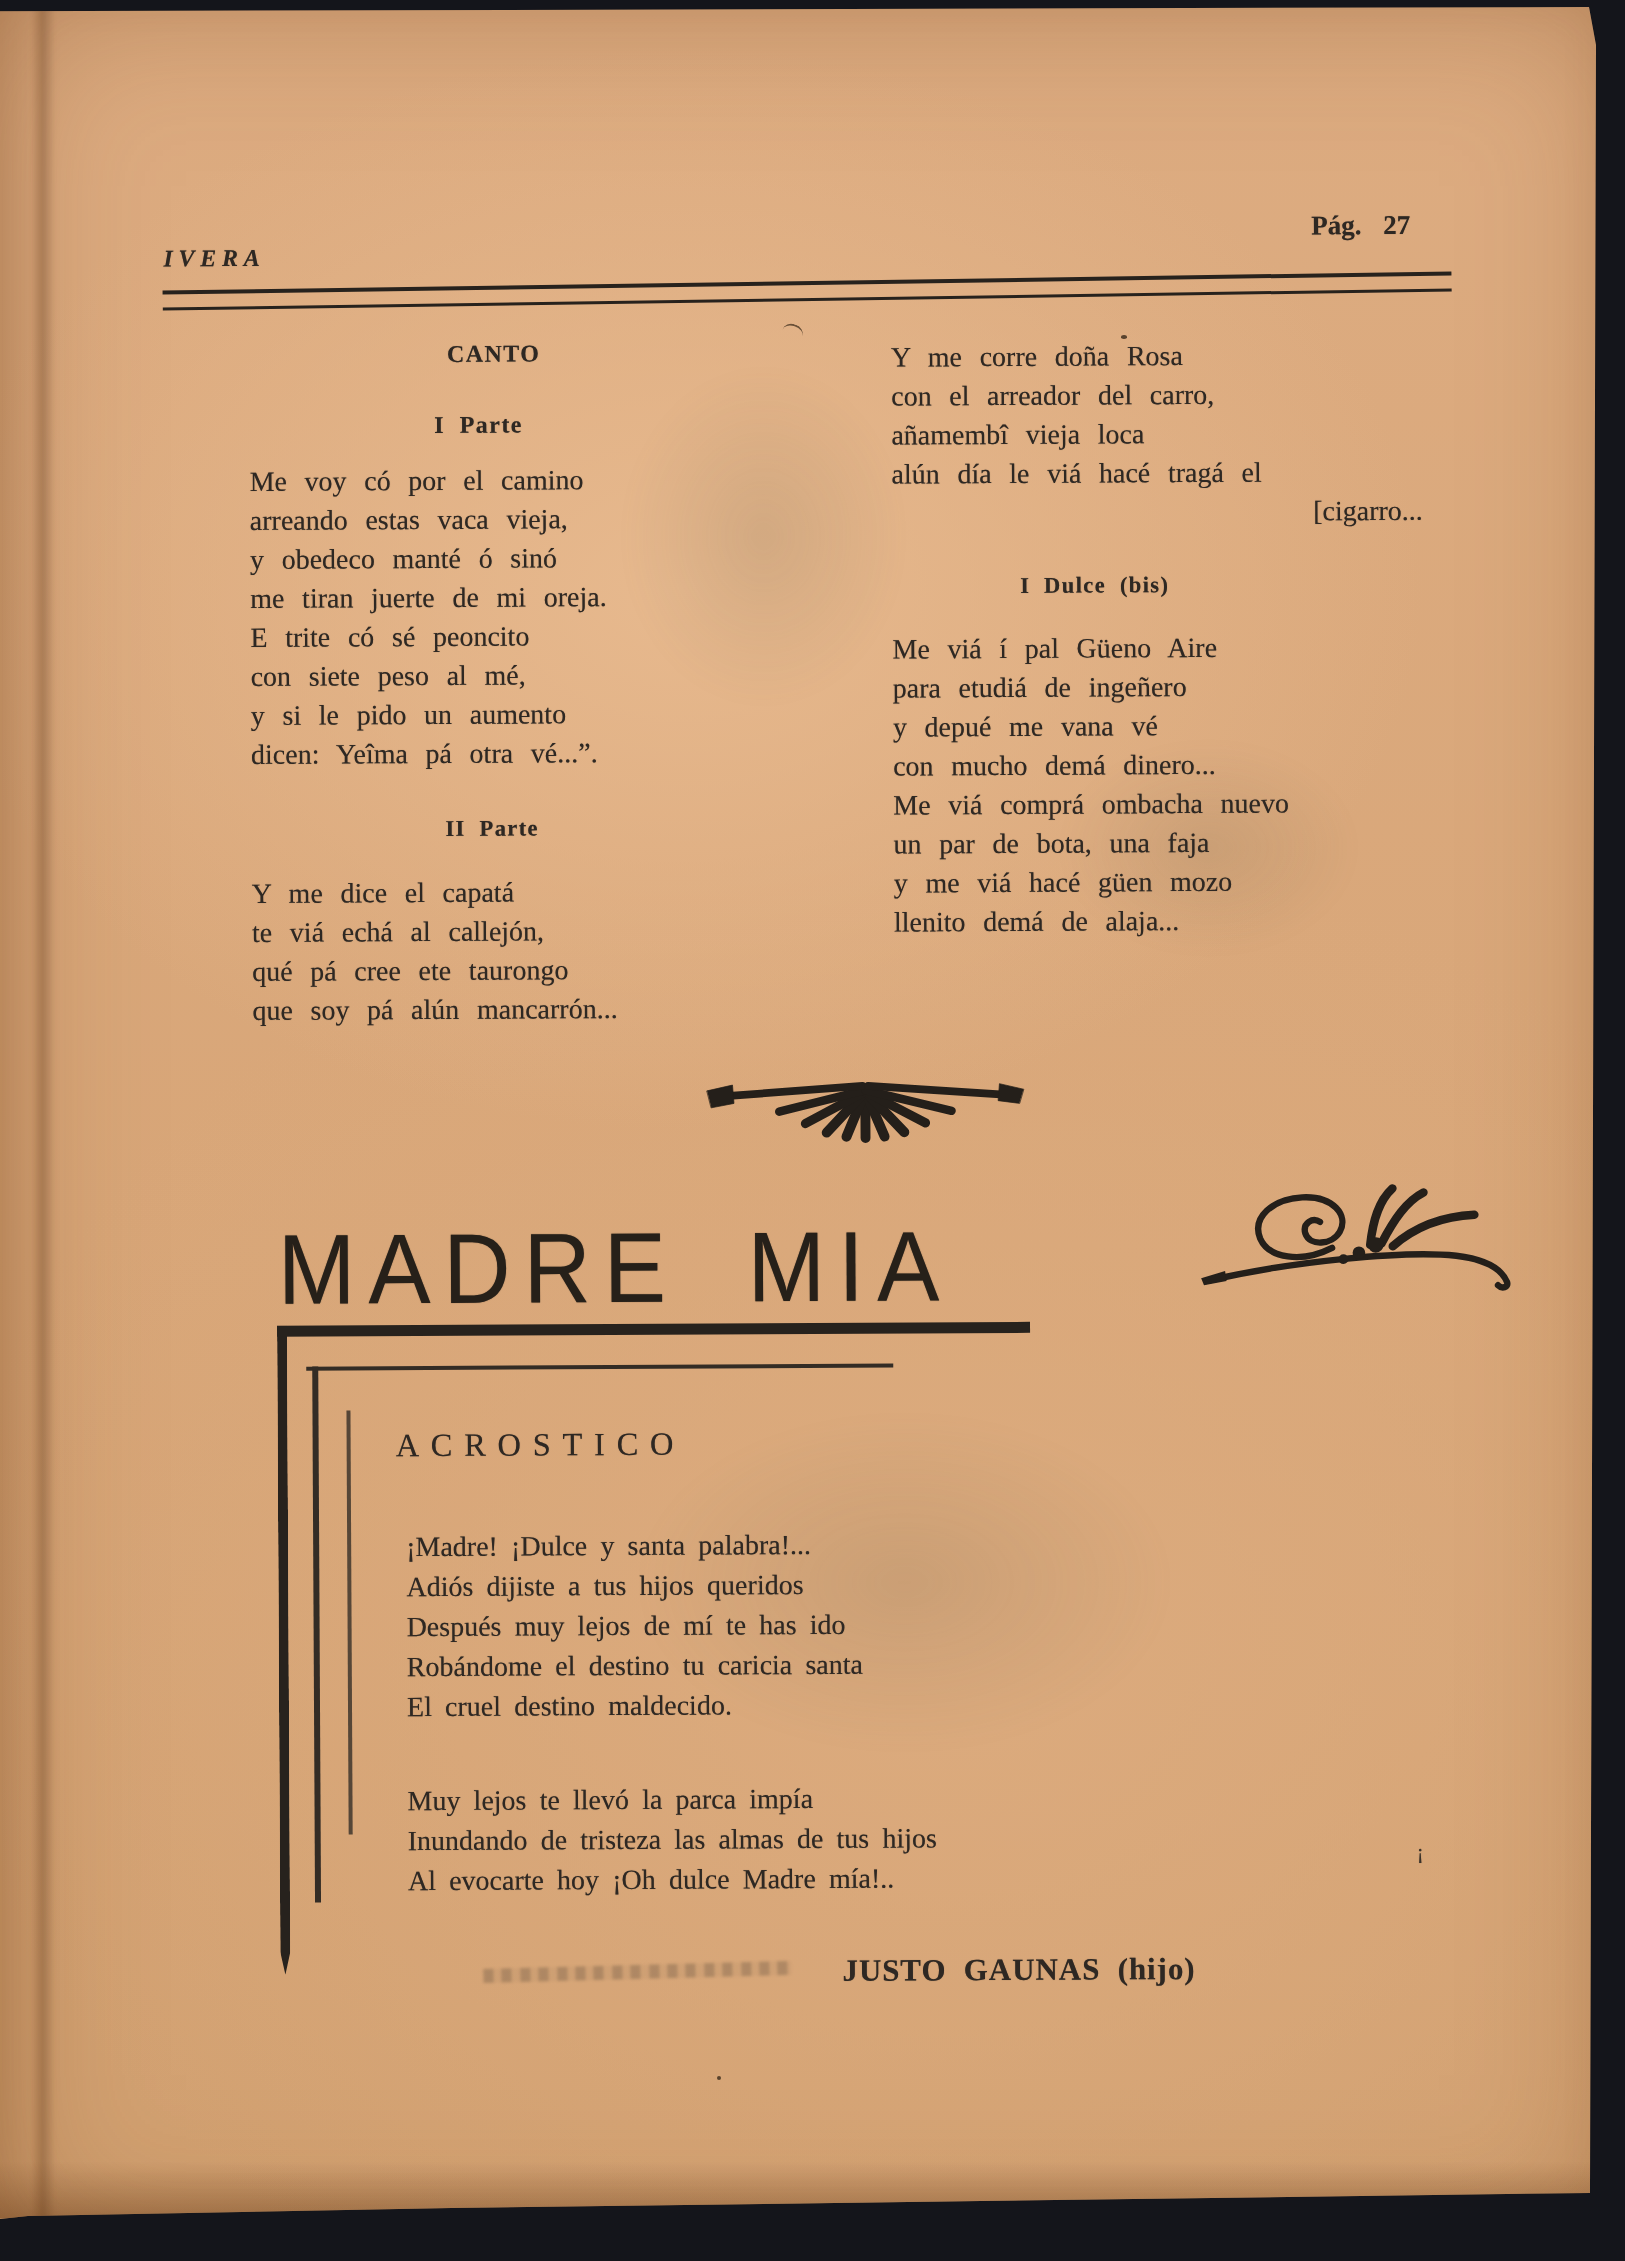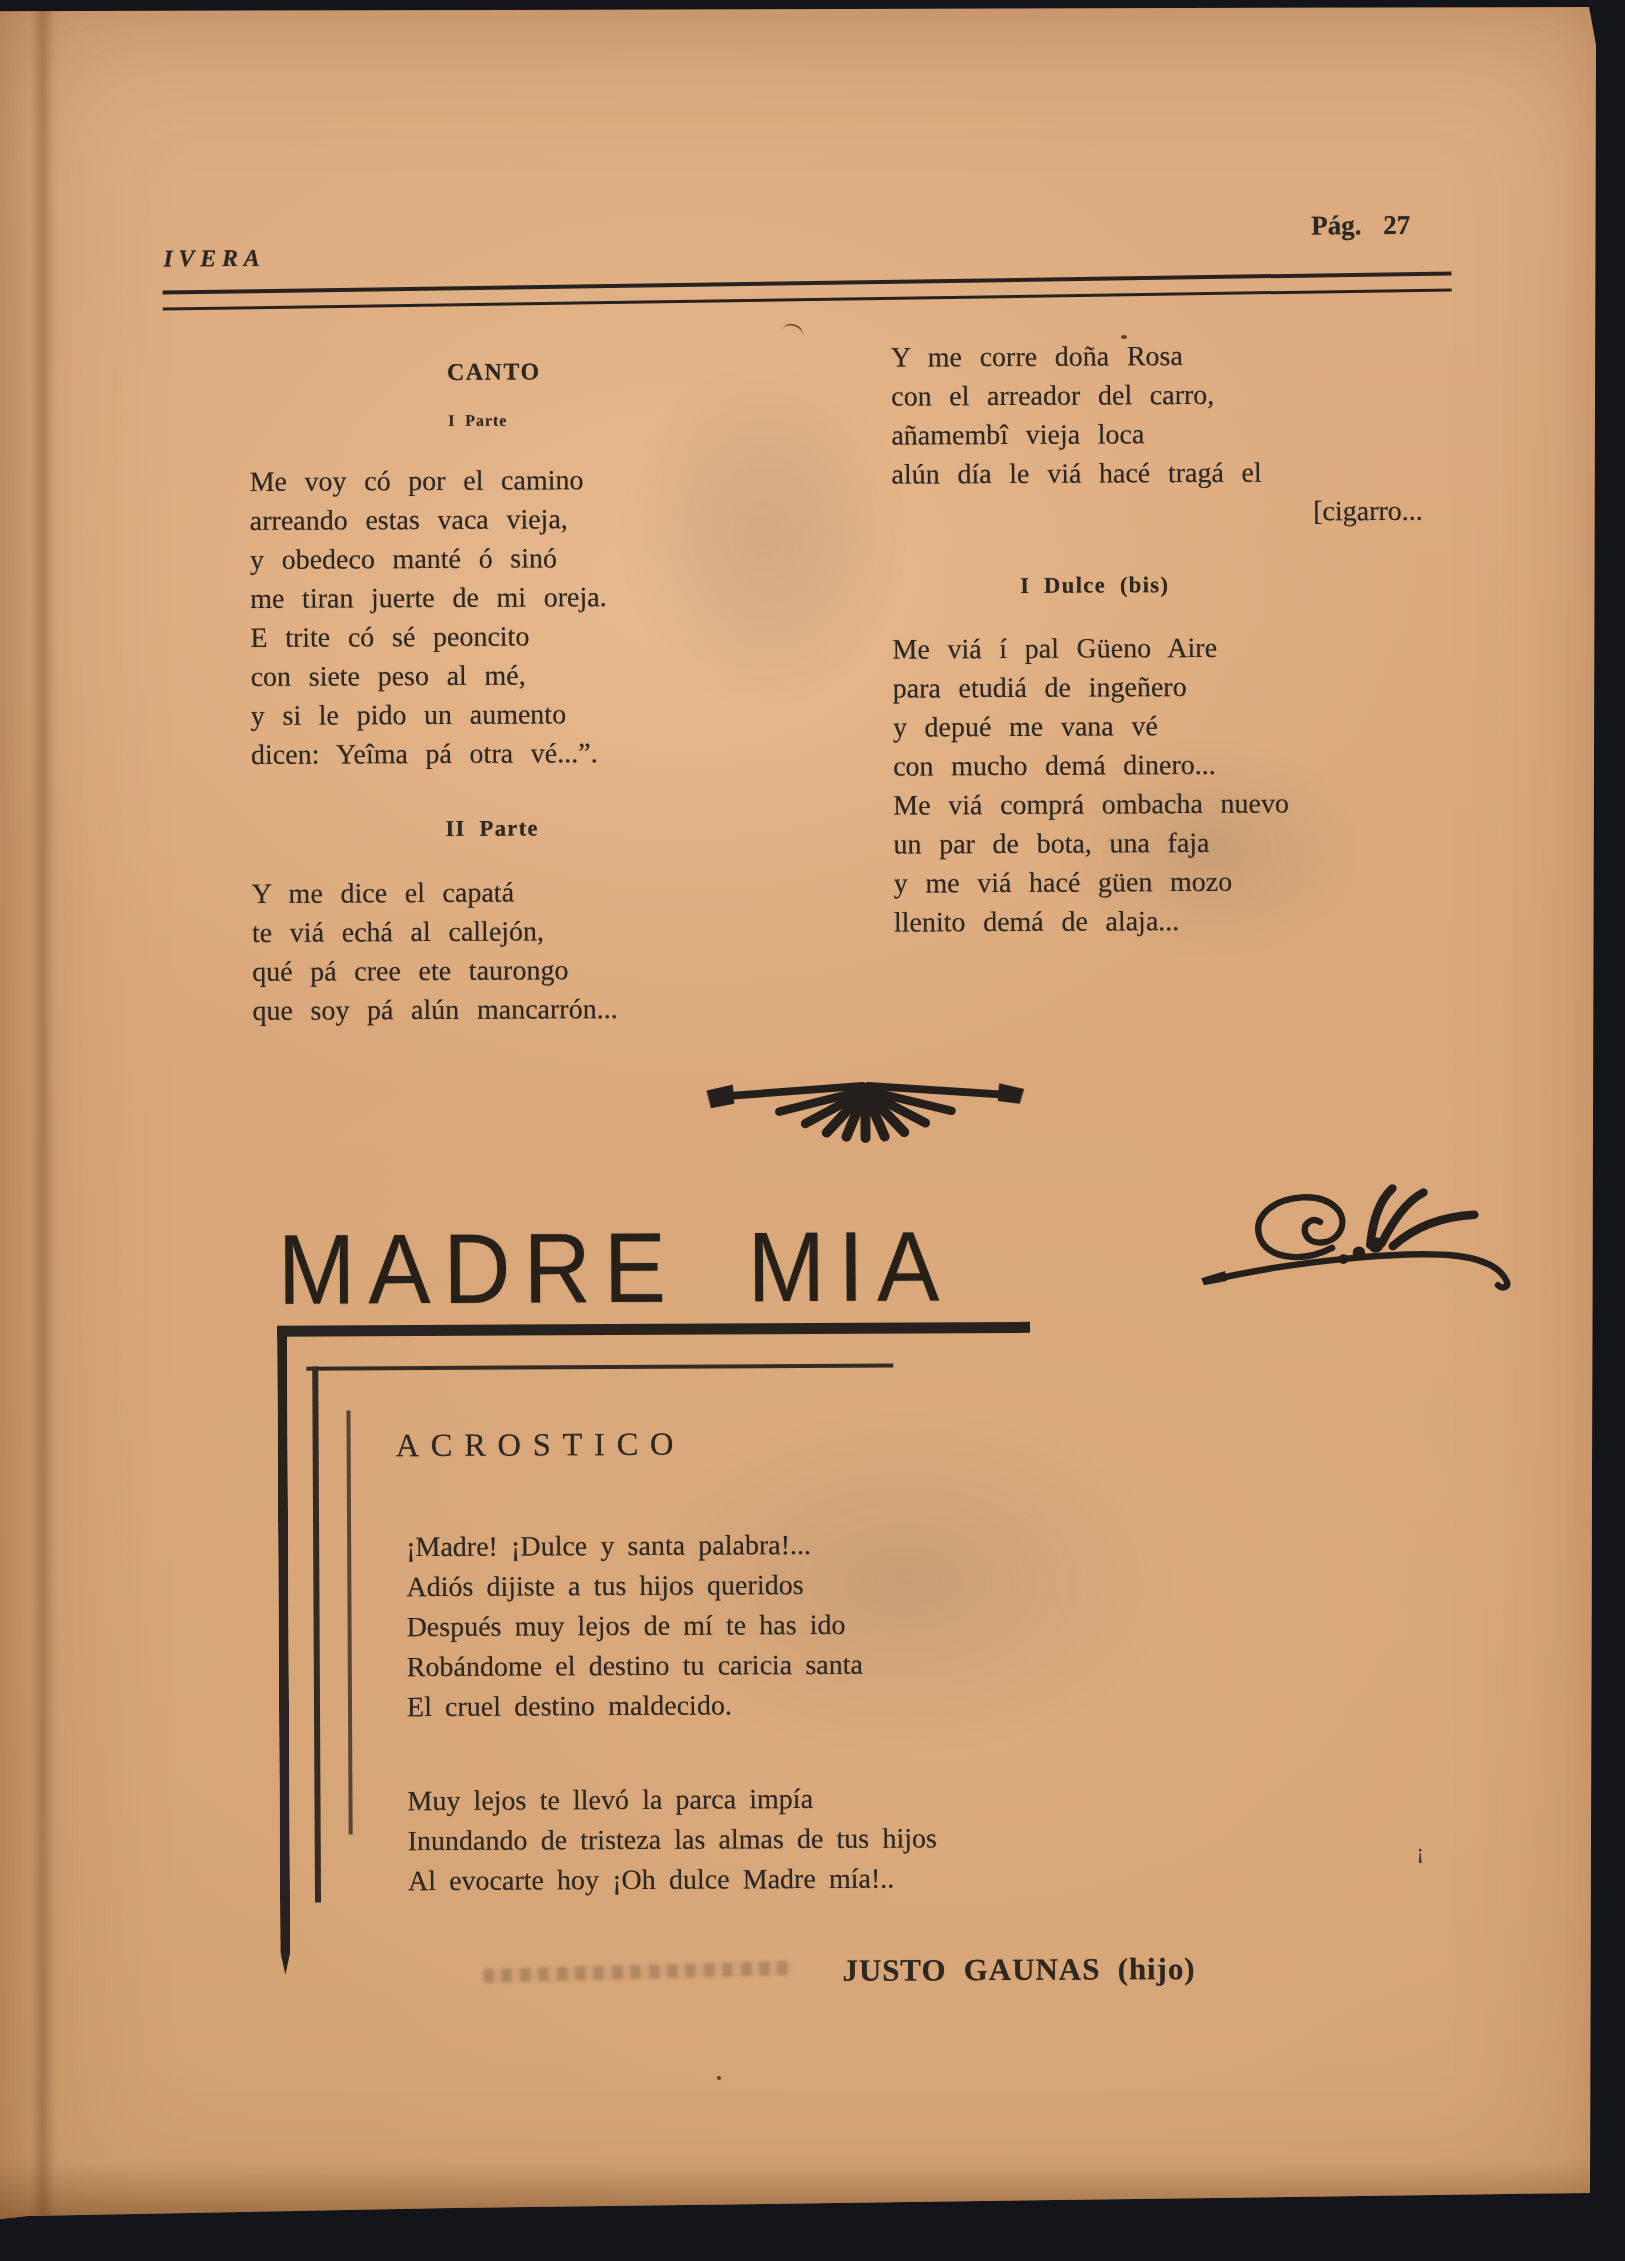--- a/index.html
+++ b/index.html
@@ -72,22 +72,22 @@
     <div class="speck" style="left:1121px;top:335px;width:5.7px;height:3.5px;"></div>
     <div class="speck" style="left:717px;top:2076px;width:4.2px;height:4.2px;"></div>
     <div class="pen-arc" style="left:782px;top:324px;"></div>
 
     <div class="content">
 
       <div class="txt masthead" style="left:168px;top:242px;">IVERA</div>
       <div class="txt pagenum" style="left:1316px;top:213px;">Pág. 27</div>
       <div class="hrule2"></div>
 
-      <div class="txt colhead" style="left:451px;top:357px;">CANTO</div>
-      <div class="txt colhead" style="left:452px;top:410px;font-size:16px;">I Parte</div>
+      <div class="txt colhead" style="left:451px;top:339px;">CANTO</div>
+      <div class="txt colhead" style="left:438px;top:410px;font-size:24px;">I Parte</div>
 
       <div class="poem" style="left:253px;top:459px;">
         <div class="pl">Me voy có por el camino</div>
         <div class="pl">arreando estas vaca vieja,</div>
         <div class="pl">y obedeco manté ó sinó</div>
         <div class="pl">me tiran juerte de mi oreja.</div>
         <div class="pl">E trite có sé peoncito</div>
         <div class="pl">con siete peso al mé,</div>
         <div class="pl">y si le pido un aumento</div>
         <div class="pl">dicen: Yeîma pá otra vé...”.</div>

